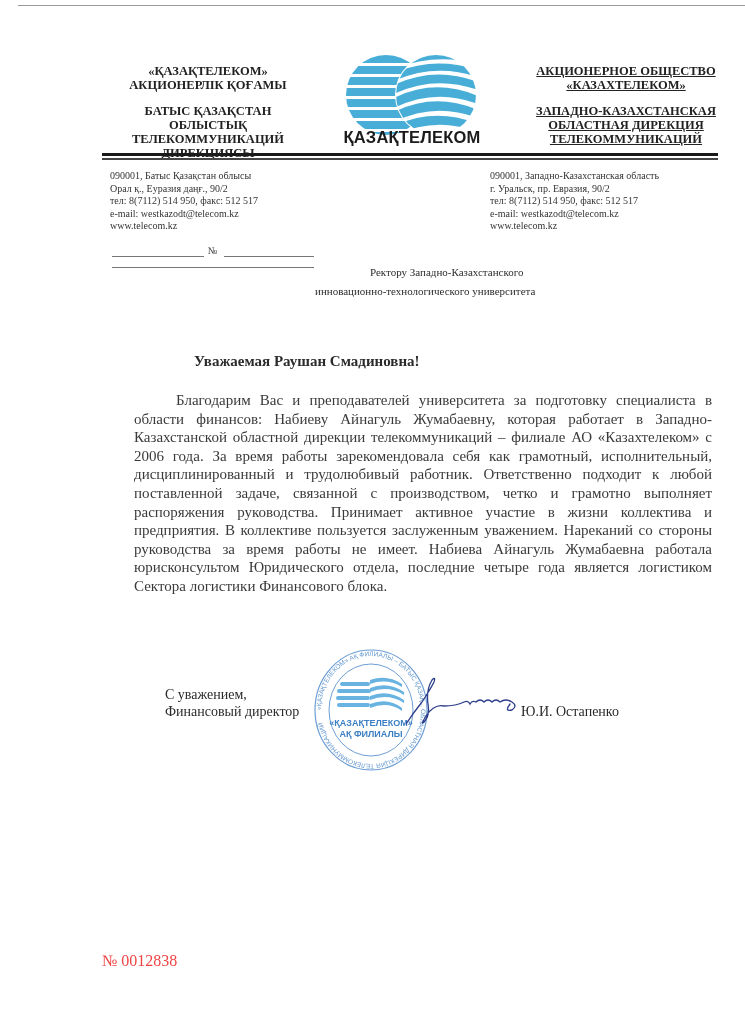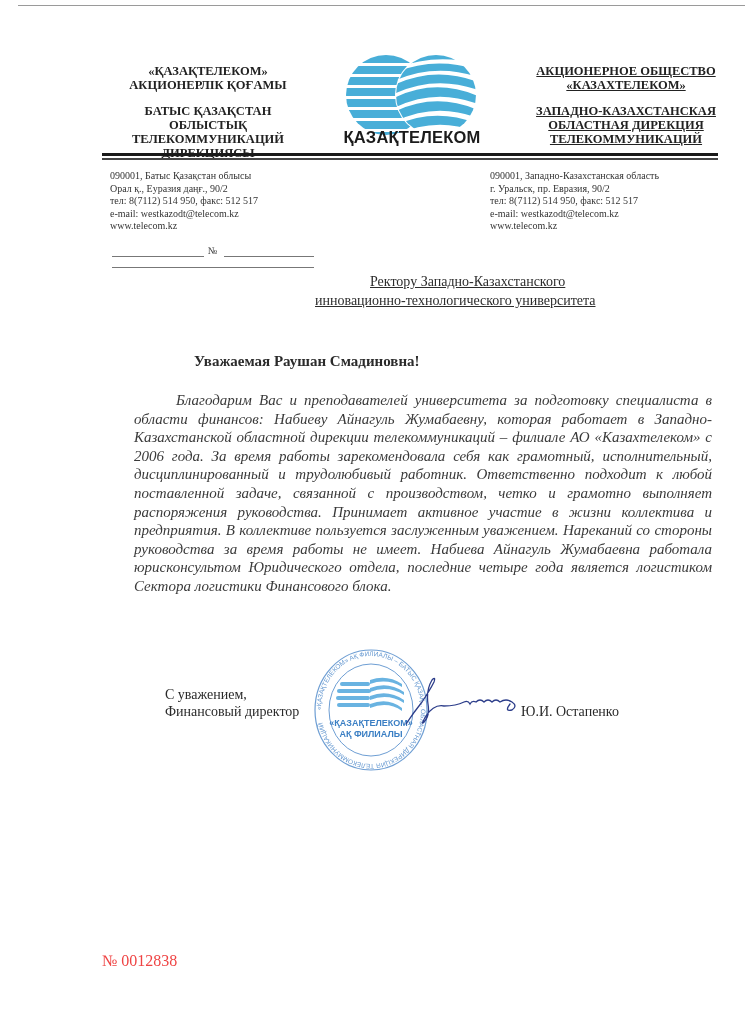--- a/index.html
+++ b/index.html
@@ -20,27 +20,27 @@
     .rule2 { top: 158px; height: 2px; background: #444; }
     .addr { position: absolute; font-size: 10px; line-height: 12.5px; color: #333; }
     .addr-left { left: 110px; top: 170px; width: 210px; }
     .addr-right { left: 490px; top: 170px; width: 220px; }
     .numline { position: absolute; left: 112px; top: 245px; width: 202px; height: 12px; font-size: 10px; color:#333; }
     .numline .ln { position: absolute; bottom: 0; height: 1px; background: #777; }
     .numline .ln.a { left: 0; width: 92px; }
     .numline .ln.b { left: 112px; width: 90px; }
     .numline .no { position: absolute; left: 96px; top: 0; }
     .blank-line { position: absolute; left: 112px; top: 267px; width: 202px; height: 1px; background: #777; }
-    .addressee { position: absolute; left: 300px; top: 272px; width: 400px; font-size: 14px; line-height: 19px; color: #2c2c2c; text-decoration: underline; }
+    .addressee { position: absolute; left: 300px; top: 263px; width: 400px; font-size: 11px; line-height: 19px; color: #2c2c2c; }
     .addressee div { white-space: nowrap; }
     .addressee .l1 { padding-left: 70px; }
     .addressee .l2 { padding-left: 15px; }
     .addressee .l3 { padding-left: 87px; }
     .salutation { position: absolute; left: 194px; top: 353px; font-weight: bold; font-size: 15px; color: #2b2b2b; }
-    .body-text { position: absolute; left: 134px; top: 391px; width: 578px; font-size: 15px; line-height: 18.6px; color: #3a3a3a; text-align: justify; font-style: italic; }
+    .body-text { position: absolute; left: 134px; top: 391px; width: 578px; font-size: 15px; line-height: 18.6px; color: #3a3a3a; text-align: justify; }
     .body-text p { margin: 0; text-indent: 42px; }
     .closing { position: absolute; left: 165px; top: 686px; font-weight: normal; font-size: 14px; line-height: 17px; color: #2a2a2a; }
     .signer { position: absolute; left: 521px; top: 704px; font-weight: normal; font-size: 14px; color: #2a2a2a; }
     .stamp { position: absolute; left: 312px; top: 646px; width: 118px; height: 128px; }
     .signature { position: absolute; left: 400px; top: 672px; width: 140px; height: 60px; }
     .docnum { position: absolute; left: 102px; top: 952px; font-size: 16px; color: #ef4444; }
   </style>
 </head>
 <body>
 

